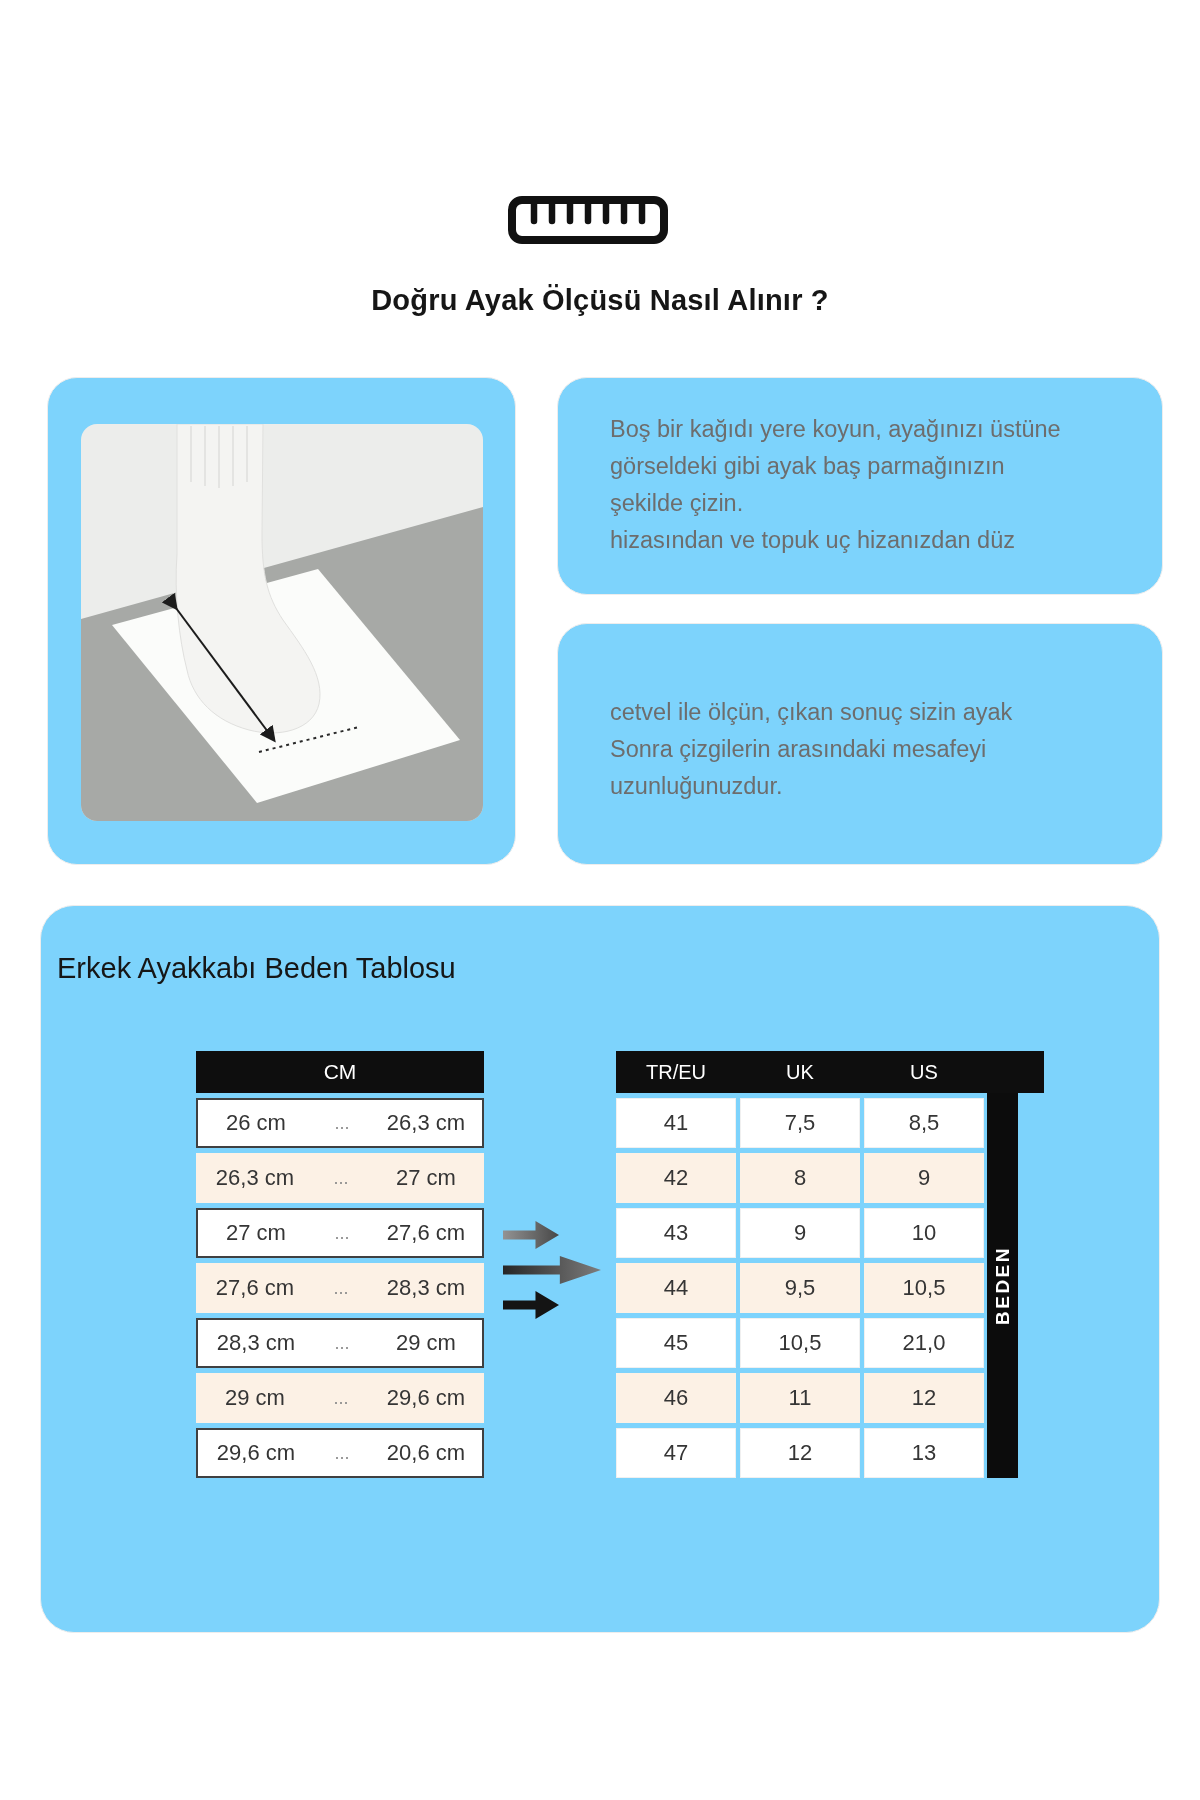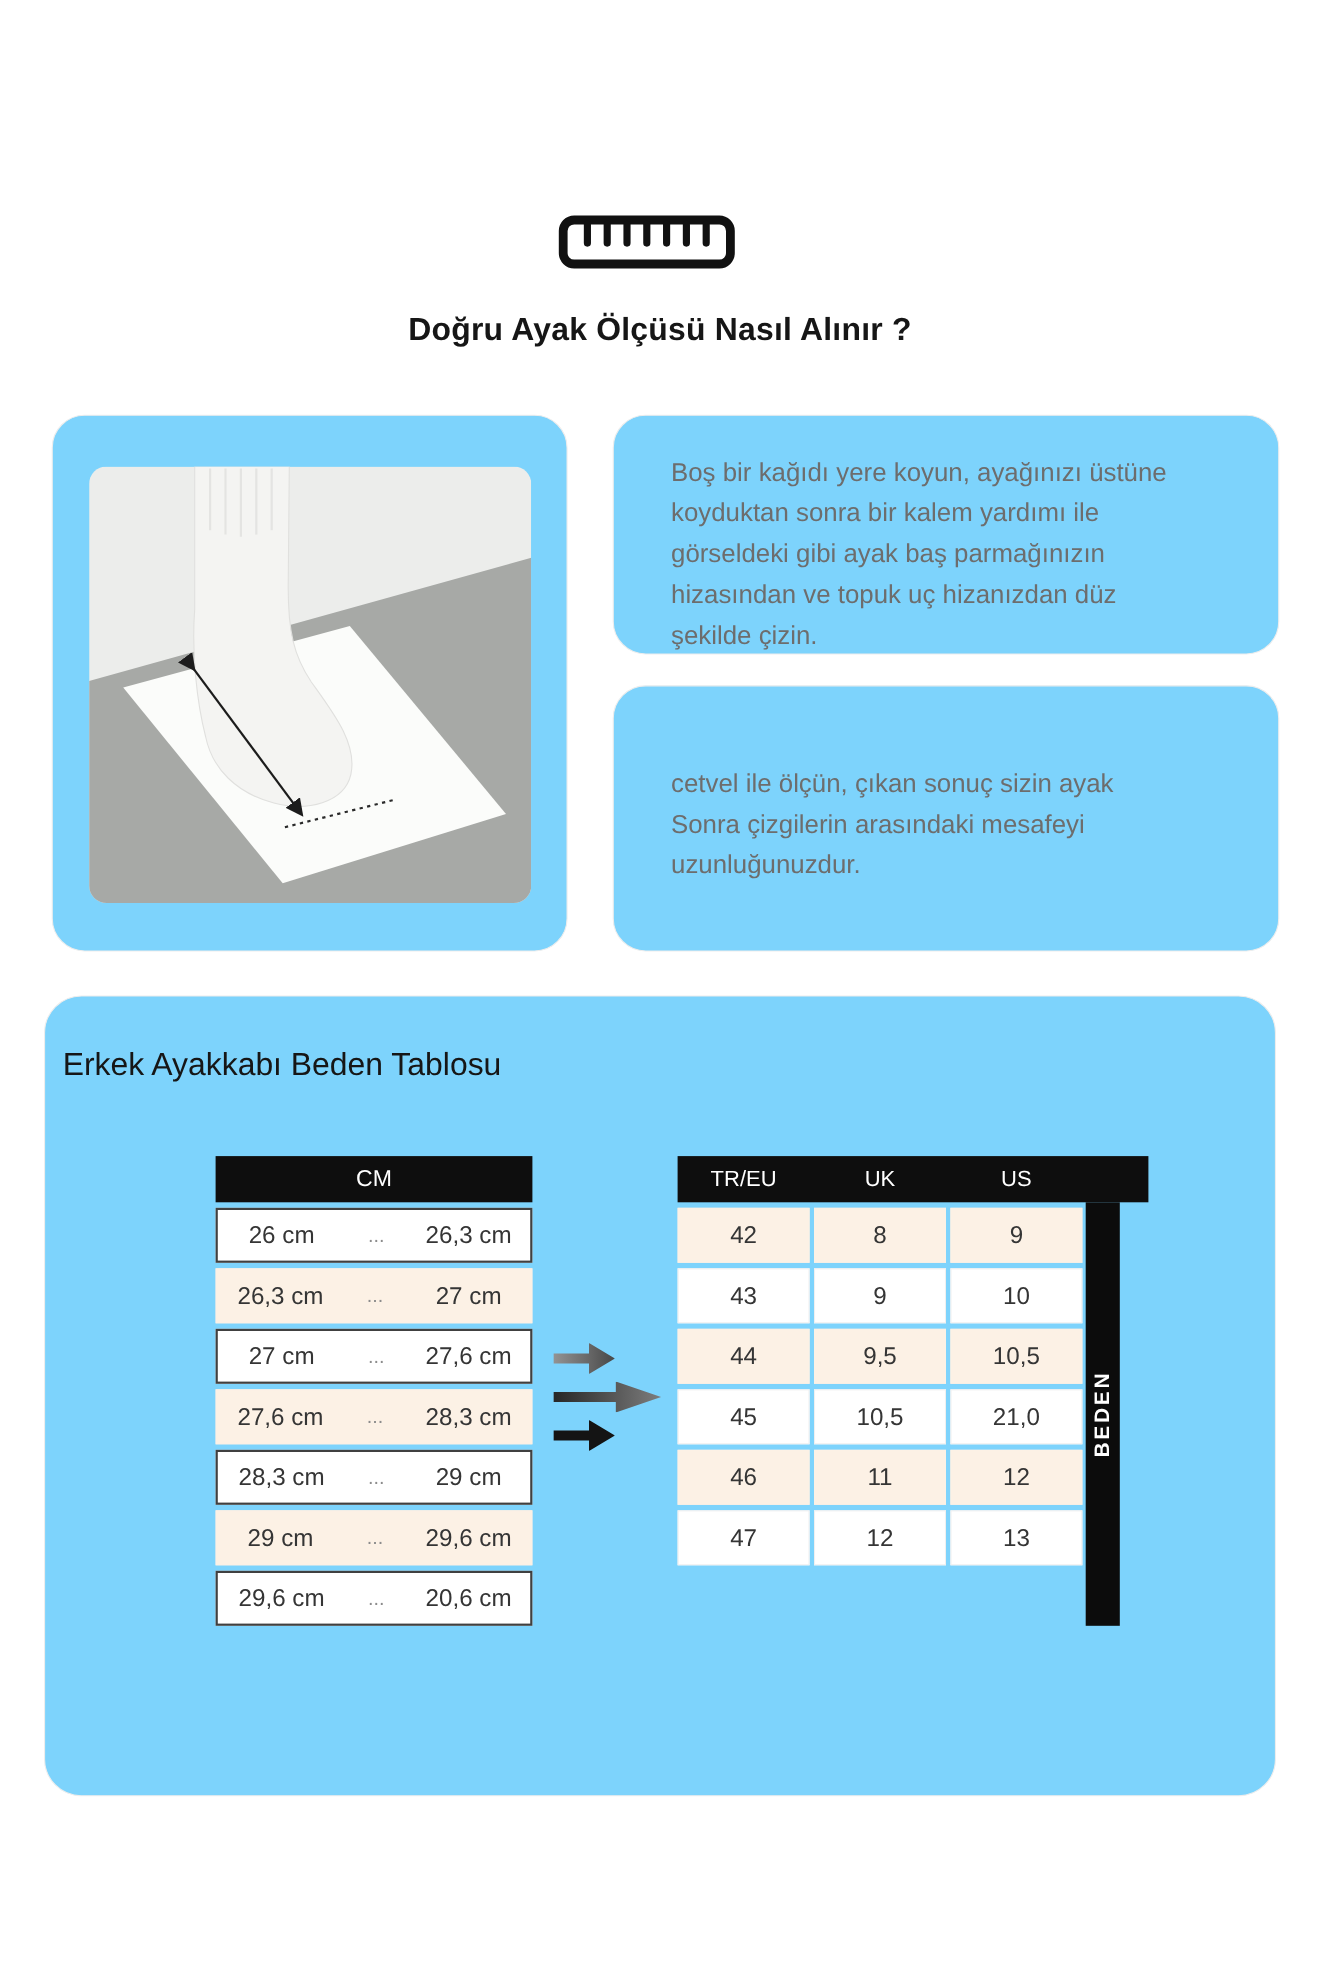--- a/index.html
+++ b/index.html
@@ -120,24 +120,23 @@
         </marker>
       </defs>
       <line x1="92" y1="180" x2="190" y2="312" stroke="#1c1c1c" stroke-width="2" marker-start="url(#ah1)" marker-end="url(#ah1)"></line>
       <line x1="178" y1="328" x2="278" y2="303" stroke="#2a2a2a" stroke-width="2" stroke-dasharray="3,4"></line>
     </svg>
   </div>
 </div>
 
 <div class="abs card textbox1">
   <div class="body-line">Boş bir kağıdı yere koyun, ayağınızı üstüne</div>
-  <div class="body-line">koyduktan sonra bir kalem yardımı ile</div>
   <div class="body-line">görseldeki gibi ayak baş parmağınızın</div>
+  <div class="body-line">şekilde çizin.</div>
   <div class="body-line">hizasından ve topuk uç hizanızdan düz</div>
-  <div class="body-line">şekilde çizin.</div>
 </div>
 
 <div class="abs card textbox2">
   <div class="body-line">cetvel ile ölçün, çıkan sonuç sizin ayak</div>
   <div class="body-line">Sonra çizgilerin arasındaki mesafeyi</div>
   <div class="body-line">uzunluğunuzdur.</div>
 </div>
 
 <div class="abs card size-card">
   <div class="size-title">Erkek Ayakkabı Beden Tablosu</div>
@@ -188,20 +187,25 @@
     <div class="arrow arrow-3"></div>
   </div>
 
   <div class="eu-table">
     <div class="eu-header">
       <span>TR/EU</span>
       <span>UK</span>
       <span>US</span>
     </div>
 
+    <div class="eu-row r-white">
+      <span class="eu-cell">41</span>
+      <span class="eu-cell">7,5</span>
+      <span class="eu-cell">8,5</span>
+    </div>
     <div class="eu-row r-cream">
       <span class="eu-cell">42</span>
       <span class="eu-cell">8</span>
       <span class="eu-cell">9</span>
     </div>
     <div class="eu-row r-white">
       <span class="eu-cell">43</span>
       <span class="eu-cell">9</span>
       <span class="eu-cell">10</span>
     </div>

